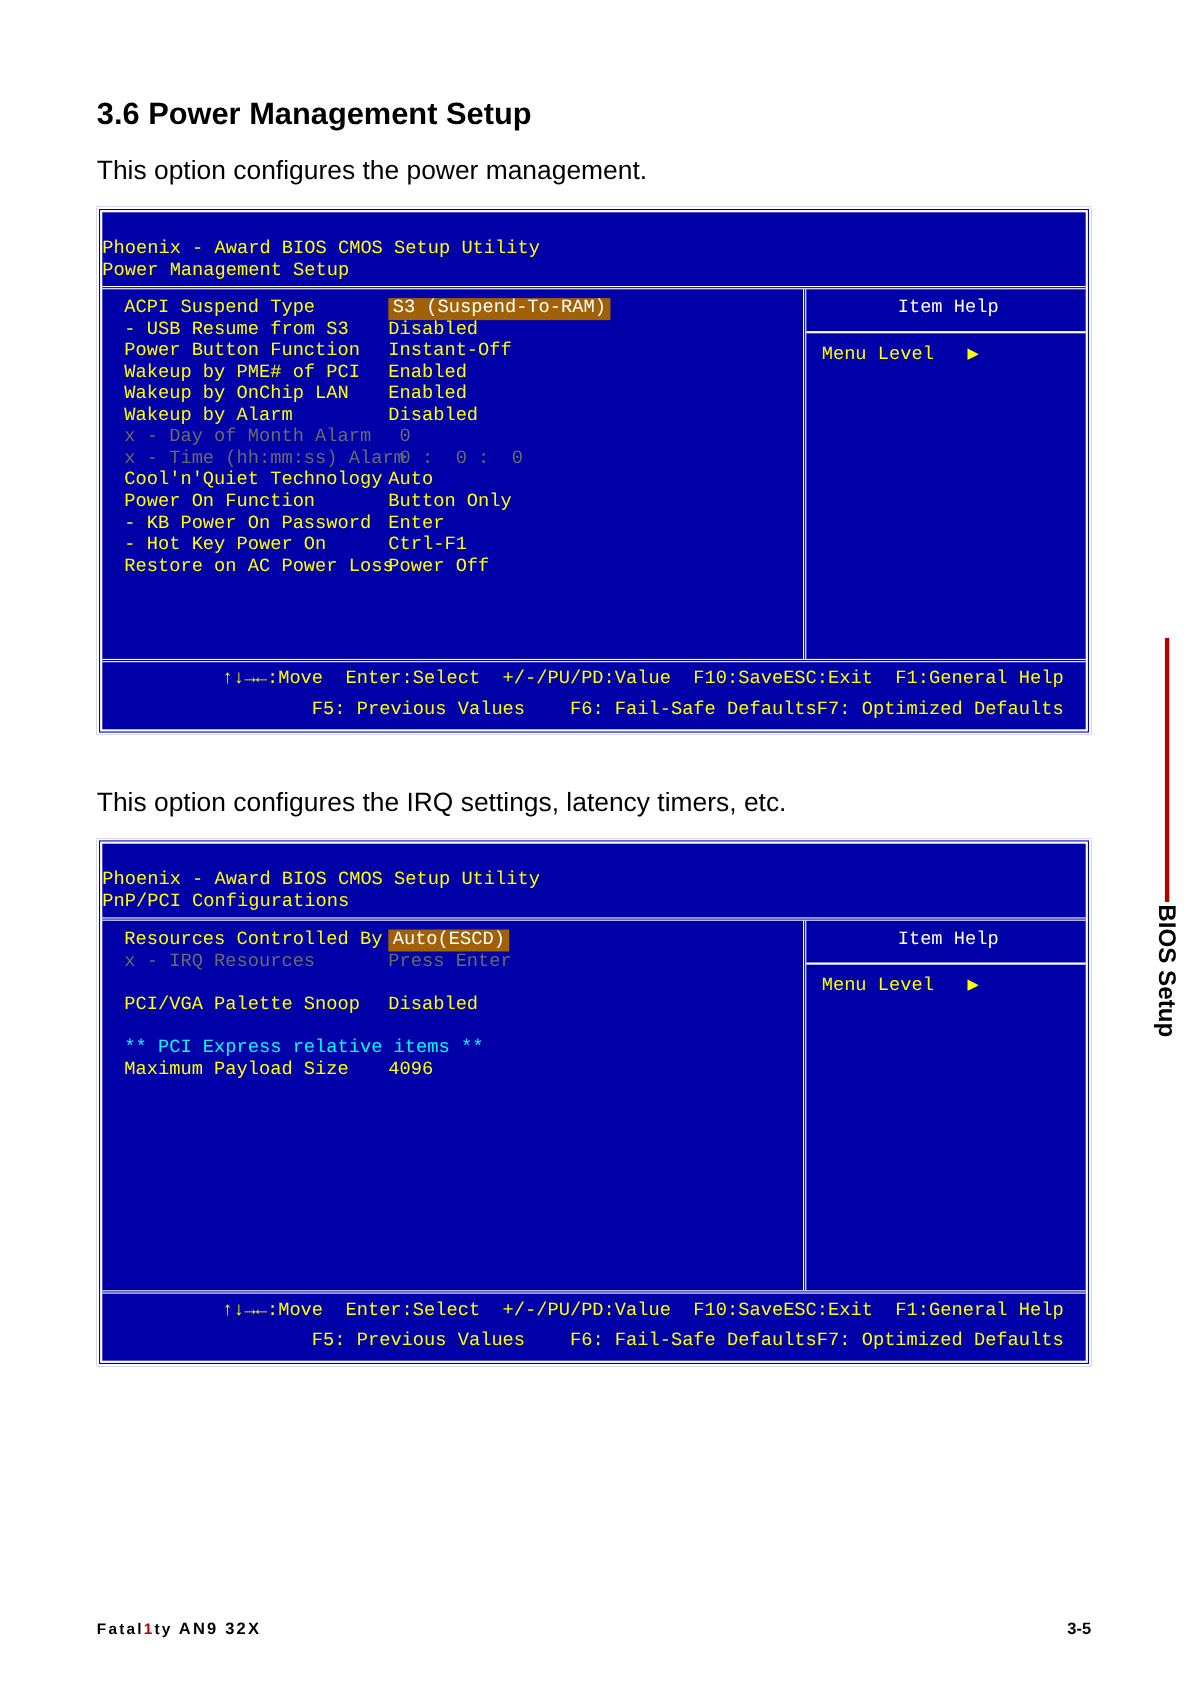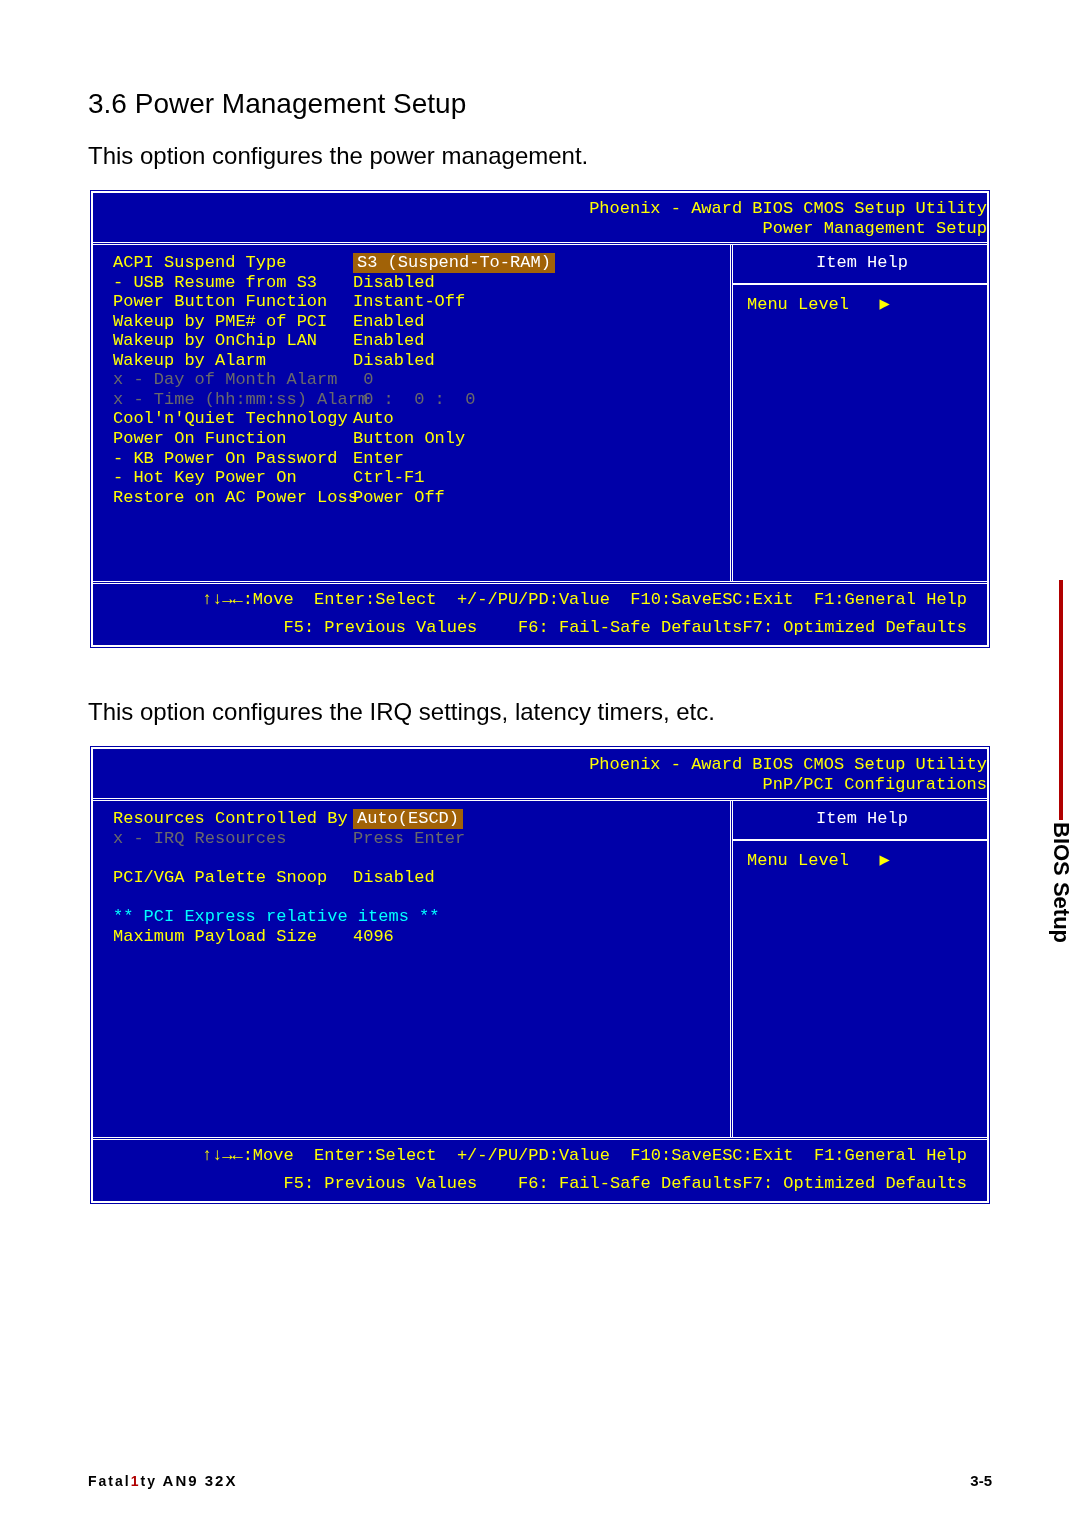--- a/index.html
+++ b/index.html
@@ -1,20 +1,20 @@
 <!DOCTYPE html>
 <html><head>
 <meta charset="utf-8">
 <style>
 html,body{margin:0;padding:0;background:#fff;font-family:Verdana,Arial,sans-serif;color:#000}
 .page{width:1080px;height:1529px;position:relative;box-sizing:border-box;padding:88px 88px 60px 88px}
-h2{font-size:28px;font-weight:400;margin:0 0 22px 0}
+h2{font-size:28px;font-weight:700;margin:0 0 22px 0}
 p.desc{font-size:24px;margin:0 0 18px 0}
 .bios-screen{background:#0000a8;border:5px double #fff;font-family:"Courier New",monospace;font-size:17px;line-height:1.15;color:#fff;padding:0;position:relative;margin-bottom:48px}
-.bios-title{color:#ff0;text-align:right;padding:6px 0 4px 0}
+.bios-title{color:#ff0;text-align:left;padding:24px 0 4px 0}
 .bios-inner{display:flex;border-top:3px double #fff;border-bottom:3px double #fff}
 .bios-left{flex:1;padding:8px 10px 8px 20px;min-height:320px;border-right:3px double #fff}
 .bios-right{width:230px;padding:8px 10px 8px 14px}
 .bios-row{display:flex;white-space:pre}
 .bios-label{width:240px;color:#ff0}
 .bios-val{color:#ff0}
 .bios-val.sel{background:#a16207;color:#fff;padding:0 4px}
 .bios-dim .bios-label,.bios-dim .bios-dimval{color:#6a6a6a}
 .bios-dim .bios-dimval{white-space:pre}
 .bios-right .help-title{color:#fff;text-align:center;margin-bottom:10px}

